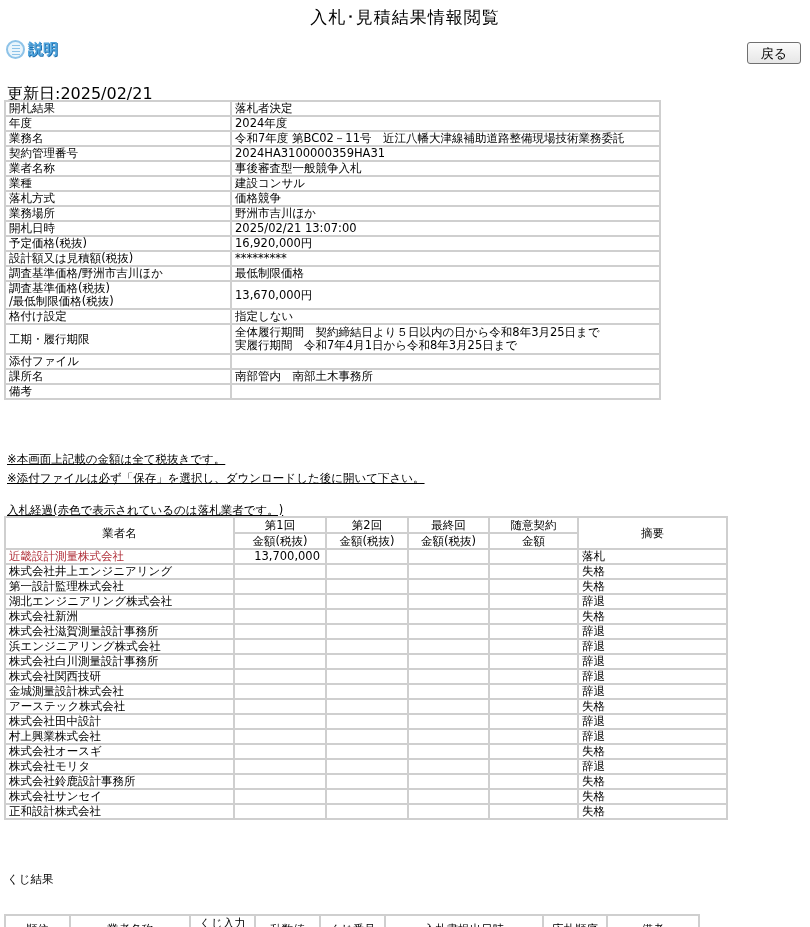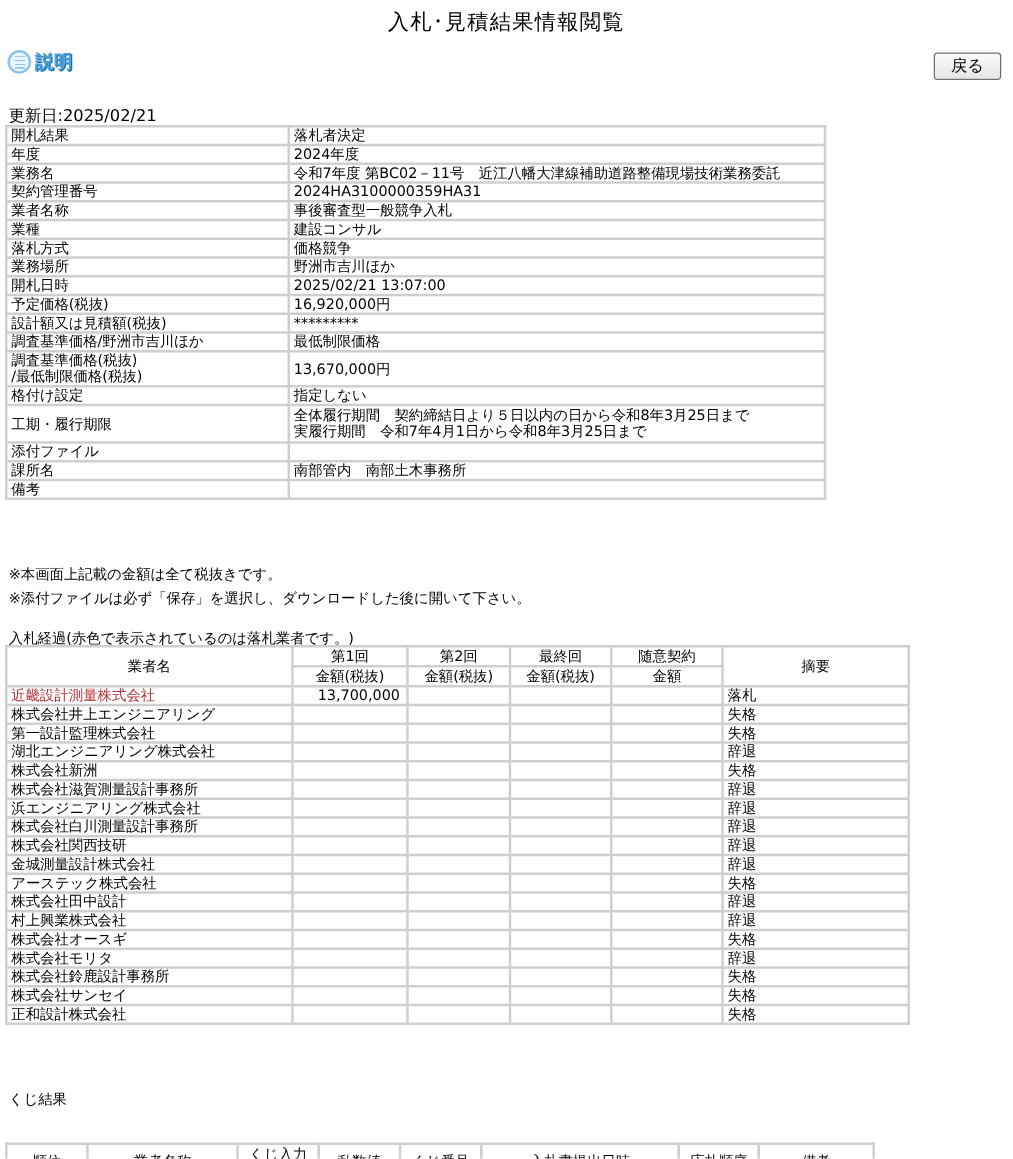--- a/index.html
+++ b/index.html
@@ -10,28 +10,28 @@
   .help { position:absolute; top:40px; left:6px; display:flex; align-items:center; cursor:pointer; }
   .help-icon { width:19px; height:19px; border-radius:50%; border:2px solid #8ec3e8;
                background:#eaf5fc; position:relative; box-sizing:border-box; }
   .help-icon::before { content:""; position:absolute; left:4px; top:3px; width:8px; height:10px;
                background:repeating-linear-gradient(#8ec3e8 0 1px, transparent 1px 3px); }
   .help-text { margin-left:3px; font-size:15px; font-weight:bold; color:#4da3dc;
                text-shadow:1px 1px 0 #1f6fae; letter-spacing:0px; }
   .back-btn { position:absolute; top:42px; left:747px; width:54px; height:22px;
               border:1px solid #707070; border-radius:3px; background:linear-gradient(#fbfbfb,#e6e6e6);
               font-size:13px; text-align:center; line-height:21px; box-sizing:border-box; cursor:pointer; }
-  .updated { position:absolute; top:84px; left:7px; font-size:13px; }
+  .updated { position:absolute; top:84px; left:7px; font-size:16px; }
   table { border-collapse:collapse; position:absolute; table-layout:fixed; }
   td, th { border:2px solid #cfcfcf; padding:0 3px; font-weight:normal; white-space:nowrap;
            font-size:11.5px; line-height:13px; vertical-align:middle; }
   .info { top:100px; left:4px; width:657px; }
   .info td { height:13px; }
   .info td.k { width:226px; }
-  .notes { position:absolute; left:7px; font-size:11.5px; }
+  .notes { position:absolute; left:7px; font-size:11.5px;text-decoration:underline; }
   .bids { top:516px; left:4px; width:724px; }
   .bids th { text-align:center; height:14px; }
   .bids td { height:13px; }
   .bids td.num { text-align:right; padding-right:5px; }
   .winner { color:#b0303a; }
   .lottery-label { position:absolute; top:872px; left:7px; }
   .lottery { top:889px; left:4px; width:696px;margin-top:25px; }
   .lottery th { height:26px; text-align:center; line-height:12px; white-space:normal; }
 </style>
 </head>

